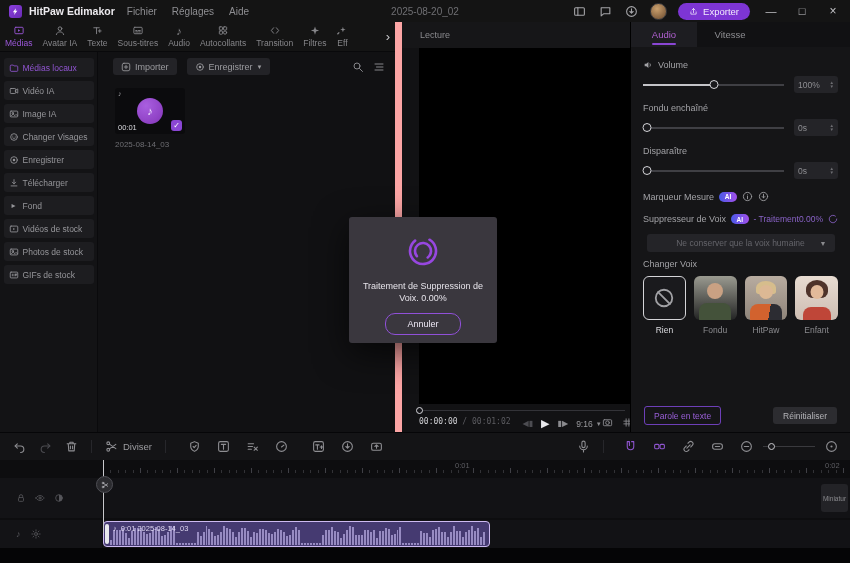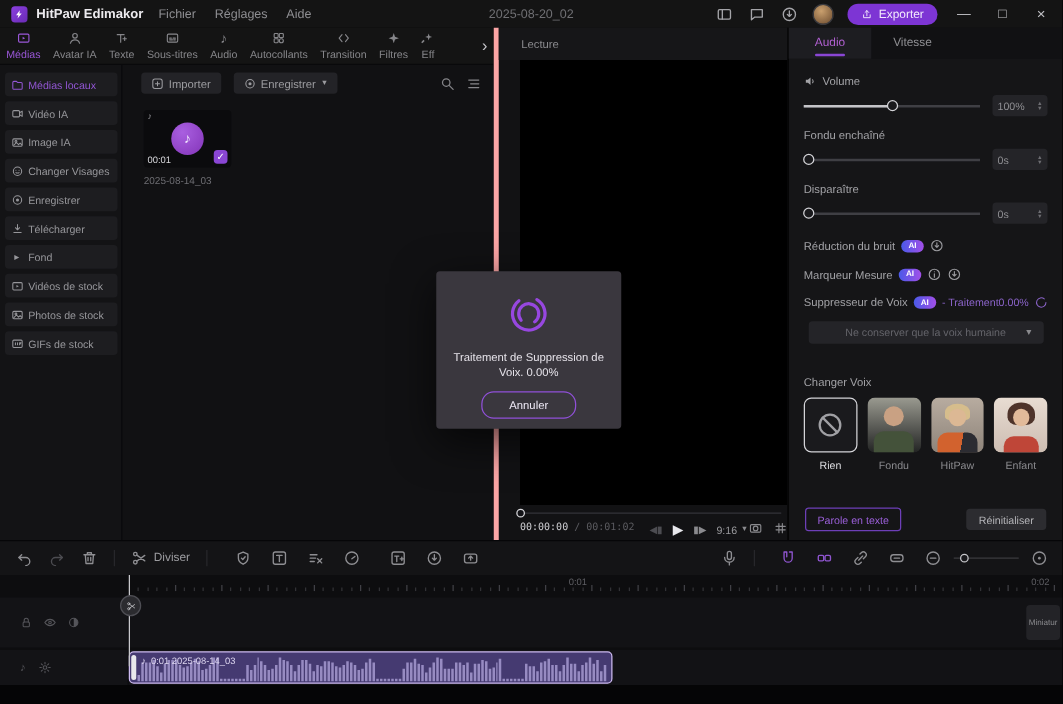--- a/index.html
+++ b/index.html
@@ -40,21 +40,21 @@
   .mp-icons{margin-left:auto;display:flex;gap:9px;color:#86868a;align-items:center}
   .media-item{margin:13px 0 0 17px;width:70px}
   .thumb{width:70px;height:46px;background:#0b0b0d;border-radius:3px;position:relative}
   .note-tl{position:absolute;left:3px;top:2px;font-size:7px;color:#9a9a9e}
   .note-circle{position:absolute;left:50%;top:50%;transform:translate(-50%,-50%);width:26px;height:26px;border-radius:50%;background:radial-gradient(circle at 35% 30%,#a95fe0,#8334b8);color:#f2eaff;font-size:11px;display:flex;align-items:center;justify-content:center}
   .dur{position:absolute;left:3px;bottom:2px;font-size:7.5px;color:#d8d8dc}
   .chk{position:absolute;right:3px;bottom:3px;width:11px;height:11px;border-radius:3px;background:#8a46d4;color:#fff;font-size:8px;line-height:11px;text-align:center}
   .media-name{margin-top:6px;font-size:8px;color:#6e6e73;white-space:nowrap}
 
   
-  #preview{position:absolute;left:395px;top:22px;width:235px;height:410px;background:#121214;border-left:4px solid #fca5a5;box-sizing:border-box}
+  #preview{position:absolute;left:395px;top:22px;width:235px;height:410px;background:#121214;border-left:7px solid #fca5a5;box-sizing:border-box}
   .pv-header{height:26px;display:flex;align-items:center;padding-left:18px;font-size:9px;color:#8a8a8e;background:#161618}
   .pv-video{position:absolute;left:17px;top:26px;right:0;height:356px;background:#000}
   .pv-scrub{position:absolute;left:14px;right:5px;top:384px;height:8px}
   .pv-scrub .line{position:absolute;left:3px;right:0;top:3.5px;height:1px;background:#333338}
   .pv-scrub .knob{position:absolute;left:0;top:0.5px;width:7px;height:7px;border-radius:50%;background:#131317;border:1.5px solid #d8d8dc;box-sizing:border-box}
   .pv-controls{position:absolute;left:17px;right:5px;top:395px;height:15px;display:flex;align-items:flex-start}
   .pv-time{font-family:"DejaVu Sans Mono",monospace;font-size:8px;white-space:nowrap}
   .pv-time .cur{color:#cfcfd3}.pv-time .sep,.pv-time .tot{color:#5c5c61}
   .pv-center{display:flex;align-items:center;gap:8px;margin-left:12px}
   .step{color:#4c4c51;font-size:8px}
@@ -78,21 +78,21 @@
   .slider .fill{position:absolute;left:0;top:4.5px;height:1.5px;background:#c4c4c8}
   .slider .knob{position:absolute;top:0.5px;width:9px;height:9px;border-radius:50%;background:#19191c;border:1.5px solid #d4d4d8;box-sizing:border-box;transform:translateX(-50%)}
   .spin{width:44px;height:17px;background:#242428;border-radius:3px;display:flex;align-items:center;justify-content:space-between;padding:0 4px;box-sizing:border-box;font-size:8.5px;color:#8e8e92;flex:none}
   .spin .arrows{display:flex;flex-direction:column;font-size:4.5px;line-height:4px;color:#6e6e73}
   .ai-row{display:flex;align-items:center;gap:5px;margin-top:12px;font-size:9px;color:#a2a2a6;white-space:nowrap}
   .ai-badge{width:18px;height:10px;border-radius:5px;background:linear-gradient(90deg,#4a5ae8,#a24fe8);color:#fff;font-size:6.5px;font-weight:bold;display:flex;align-items:center;justify-content:center}
   .cicon{width:11px;height:11px;color:#9a9a9e}
   .status{color:#8a63c8;font-size:8.5px}
   .select{margin:10px auto 0;width:188px;height:18px;background:#242428;border-radius:3px;display:flex;align-items:center;justify-content:center;position:relative;font-size:8.5px;color:#64646a}
   .select .arr{position:absolute;right:8px;font-size:7px;color:#8a8a8e}
-  .vc-title{margin-top:26px;font-size:9px;color:#a2a2a6}
+  .vc-title{margin-top:7px;font-size:9px;color:#a2a2a6}
   .vc-cards{display:flex;gap:8px;margin-top:7px}
   .vc-card{width:44px;height:44px;border-radius:6px;background:#1a1a1d;position:relative;overflow:hidden;box-sizing:border-box}
   .vc-card.sel{border:1.5px solid #d4d4d8}
   .vc-labels{display:flex;gap:8px;margin-top:5px}
   .vc-label{width:44px;text-align:center;font-size:8.5px;color:#8a8a8e}
   .vc-label.sel{color:#dcdce0}
   .no-ico{position:absolute;inset:0;display:flex;align-items:center;justify-content:center;color:#a0a0a4}
   .ph-head{position:absolute;left:50%;transform:translateX(-50%);border-radius:50%}
   .ph-hair{position:absolute;left:50%;transform:translateX(-50%)}
   .ph-torso{position:absolute;left:50%;transform:translateX(-50%);border-radius:8px 8px 0 0}
@@ -504,30 +504,20 @@
       </span>
       <span class="spin">
         <span>0s</span>
         <span class="arrows">
             <span>▲</span>
             <span>▼</span>
           </span>
       </span>
     </div>
 
-    <div class="ai-row">
-      <span>Réduction du bruit</span>
-      <span class="ai-badge">AI</span>
-      <span class="cicon ic">
-          <svg class="sv" viewBox="0 0 24 24">
-            <circle cx="12" cy="12" r="9"></circle>
-            <path d="M12 7v8m-3-3l3 3 3-3"></path>
-          </svg>
-        </span>
-    </div>
 
     <div class="ai-row">
       <span>Marqueur Mesure</span>
       <span class="ai-badge">AI</span>
       <span class="cicon ic">
           <svg class="sv" viewBox="0 0 24 24">
             <circle cx="12" cy="12" r="9"></circle>
             <path d="M12 11v6"></path>
             <circle cx="12" cy="7.5" r="1" fill="currentColor" stroke="none"></circle>
           </svg>

